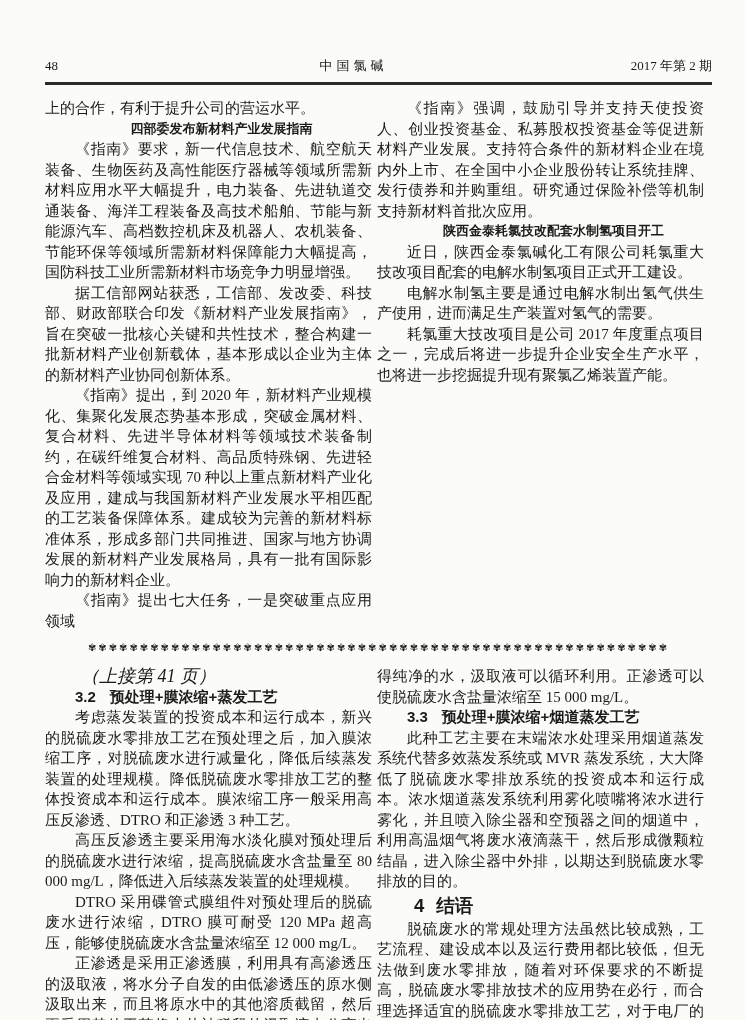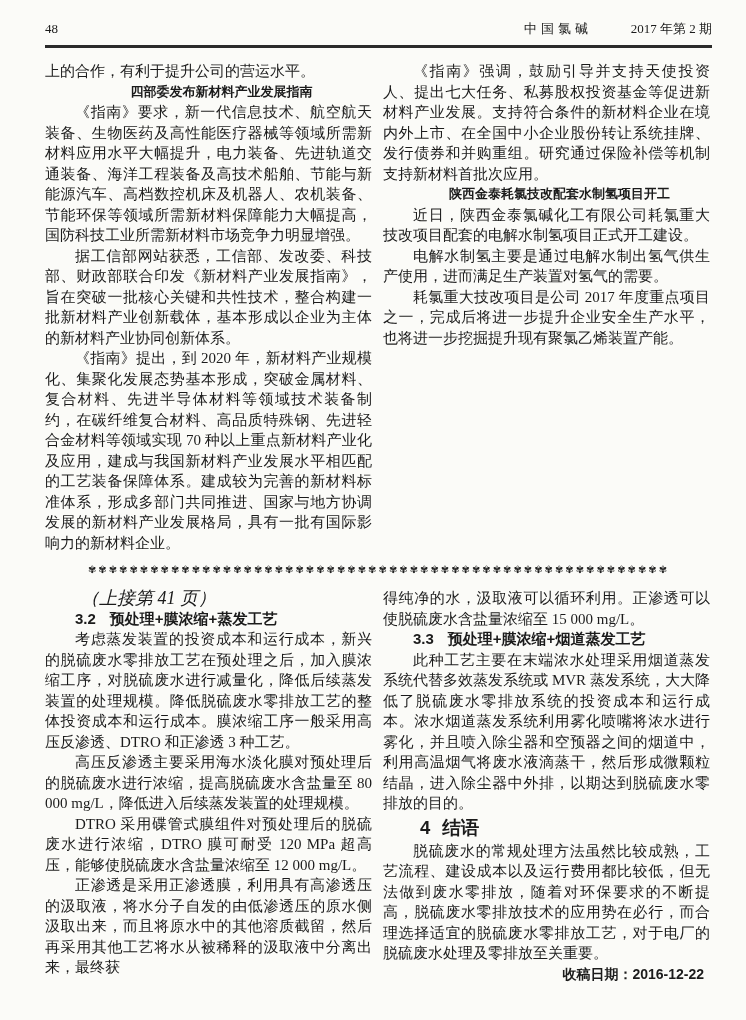--- a/index.html
+++ b/index.html
@@ -8,26 +8,26 @@
     background:#fbfbf8;
     font-family:"Liberation Serif","DejaVu Serif",serif;
     color:#1b1b1b;
     overflow:hidden;
   }
   .page{padding:20px 34px 0 45px;}
 
   
   .header{display:flex;align-items:baseline;font-size:13px;}
   .header .pageno{width:70px;text-align:left;}
-  .header .jtitle{flex:1;text-align:right;letter-spacing:4px;}
+  .header .jtitle{flex:1;text-align:center;letter-spacing:4px;margin-top:37px;}
   .header .issue{width:120px;text-align:right;}
   .rule{height:3px;background:#2b2b2b;margin-top:7px;}
 
   
-  .cols{display:flex;gap:11px;margin-top:13px;}
+  .cols{display:flex;gap:5px;margin-top:13px;}
   .col{width:327px;font-size:15px;line-height:20.5px;text-align:justify;}
   .col p{margin:0;text-indent:2em;}
   .col p.noindent{text-indent:0;}
 
   .news-title{
     margin:0;text-indent:0;text-align:center;font-weight:bold;
     font-family:"Liberation Sans","DejaVu Sans",sans-serif;
     font-size:13px;
   }
   .sec-head{
@@ -66,23 +66,24 @@
   </div>
   <div class="rule"></div>
 
   <div class="cols">
     <div class="col">
       <p class="noindent">上的合作，有利于提升公司的营运水平。</p>
       <p class="news-title">四部委发布新材料产业发展指南</p>
       <p>《指南》要求，新一代信息技术、航空航天装备、生物医药及高性能医疗器械等领域所需新材料应用水平大幅提升，电力装备、先进轨道交通装备、海洋工程装备及高技术船舶、节能与新能源汽车、高档数控机床及机器人、农机装备、节能环保等领域所需新材料保障能力大幅提高，国防科技工业所需新材料市场竞争力明显增强。</p>
       <p>据工信部网站获悉，工信部、发改委、科技部、财政部联合印发《新材料产业发展指南》，旨在突破一批核心关键和共性技术，整合构建一批新材料产业创新载体，基本形成以企业为主体的新材料产业协同创新体系。</p>
       <p>《指南》提出，到 2020 年，新材料产业规模化、集聚化发展态势基本形成，突破金属材料、复合材料、先进半导体材料等领域技术装备制约，在碳纤维复合材料、高品质特殊钢、先进轻合金材料等领域实现 70 种以上重点新材料产业化及应用，建成与我国新材料产业发展水平相匹配的工艺装备保障体系。建成较为完善的新材料标准体系，形成多部门共同推进、国家与地方协调发展的新材料产业发展格局，具有一批有国际影响力的新材料企业。</p>
+      <p>《指南》提出七大任务，一是突破重点应用领域</p>
     </div>
     <div class="col">
-      <p>《指南》强调，鼓励引导并支持天使投资人、提出七大任务、私募股权投资基金等促进新材料产业发展。支持符合条件的新材料企业在境内外上市、在全国中小企业股份转让系统挂牌、发行债券和并购重组。研究通过保险补偿等机制支持新材料首批次应用。</p>
+      <p>《指南》强调，鼓励引导并支持天使投资人、创业投资基金、私募股权投资基金等促进新材料产业发展。支持符合条件的新材料企业在境内外上市、在全国中小企业股份转让系统挂牌、发行债券和并购重组。研究通过保险补偿等机制支持新材料首批次应用。</p>
       <p class="news-title">陕西金泰耗氯技改配套水制氢项目开工</p>
       <p>近日，陕西金泰氯碱化工有限公司耗氯重大技改项目配套的电解水制氢项目正式开工建设。</p>
       <p>电解水制氢主要是通过电解水制出氢气供生产使用，进而满足生产装置对氢气的需要。</p>
       <p>耗氯重大技改项目是公司 2017 年度重点项目之一，完成后将进一步提升企业安全生产水平，也将进一步挖掘提升现有聚氯乙烯装置产能。</p>
     </div>
   </div>
 
   <div class="ornament">✾✾✾✾✾✾✾✾✾✾✾✾✾✾✾✾✾✾✾✾✾✾✾✾✾✾✾✾✾✾✾✾✾✾✾✾✾✾✾✾✾✾✾✾✾✾✾✾✾✾✾✾✾✾✾✾</div>
 
   <div class="cols">

